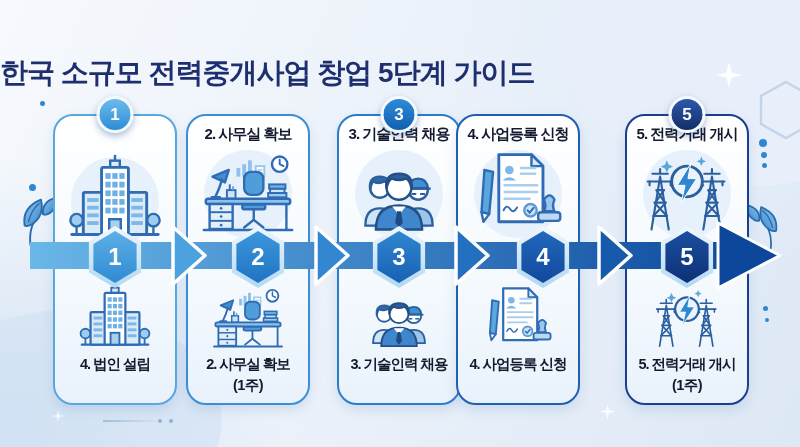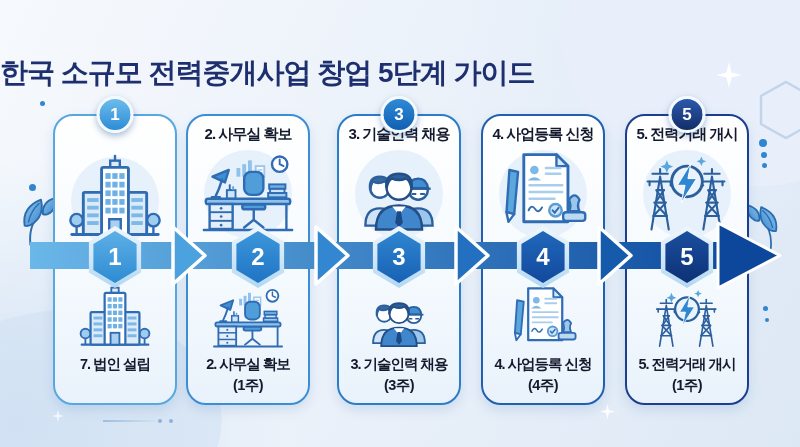--- a/index.html
+++ b/index.html
@@ -19,21 +19,21 @@
   
   .title { position:absolute; top:26px; left:0; width:100%; text-align:left;
     font-size:28px; font-weight:800; color:#1d2f6e; letter-spacing:-1px;margin-top:28px; }
   
   .card { position:absolute; top:114px; width:124px; height:291px; border-radius:20px;
     background:linear-gradient(180deg,#ffffff 0%, #f5fafe 55%, #e9f2fb 100%);
     box-shadow:0 5px 12px rgba(96,138,190,.20); z-index:2; }
   .card.c1 { left:53px;  border:2.5px solid #58a7de; }
   .card.c2 { left:186px; border:2.5px solid #3b8ed5; }
   .card.c3 { left:337px; border:2.5px solid #2b7cc9; }
-  .card.c4 { left:481px; border:2.5px solid #2160b1; }
+  .card.c4 { left:456px; border:2.5px solid #2160b1; }
   .card.c5 { left:625px; border:2.5px solid #1b3f8e; }
   .card-title { position:absolute; top:9px; left:0; width:100%; text-align:center;
     font-size:15px; font-weight:800; color:#141a2e; letter-spacing:-1px; white-space:nowrap; }
   .top-icon { position:absolute; top:29px; left:50%; transform:translateX(-50%);
     width:96px; height:96px; }
   .card.no-title .top-icon { top:36px; }
   .icon-bg { position:absolute; top:5px; left:4px; width:88px; height:88px;
     border-radius:50%; background:#e7f1fb; }
   .top-icon svg { position:relative; width:96px; height:96px; }
   .bottom-icon { position:absolute; top:165px; left:50%; transform:translateX(-50%);
@@ -281,21 +281,21 @@
     <div class="circle-badge cb1">1</div>
     <div class="top-icon">
       <span class="icon-bg"></span>
       <svg>
           <use href="#icon-building"></use>
         </svg>
     </div>
     <div class="bottom-icon"><svg>
           <use href="#icon-building"></use>
         </svg></div>
-    <div class="card-label">7. 법인 설립</div>
+    <div class="card-label">4. 법인 설립</div>
   </div>
 
   <div class="card c2">
     <div class="card-title">2. 사무실 확보</div>
     <div class="top-icon">
       <span class="icon-bg"></span>
       <svg>
           <use href="#icon-desk"></use>
         </svg>
     </div>
@@ -312,36 +312,34 @@
     <div class="top-icon">
       <span class="icon-bg"></span>
       <svg>
           <use href="#icon-team"></use>
         </svg>
     </div>
     <div class="bottom-icon"><svg>
           <use href="#icon-team"></use>
         </svg></div>
     <div class="card-label">3. 기술인력 채용</div>
-    <div class="card-duration">(3주)</div>
   </div>
 
   <div class="card c4">
     <div class="card-title">4. 사업등록 신청</div>
     <div class="top-icon">
       <span class="icon-bg"></span>
       <svg>
           <use href="#icon-doc"></use>
         </svg>
     </div>
     <div class="bottom-icon"><svg>
           <use href="#icon-doc"></use>
         </svg></div>
     <div class="card-label">4. 사업등록 신청</div>
-    <div class="card-duration">(4주)</div>
   </div>
 
   <div class="card c5">
     <div class="circle-badge cb5">5</div>
     <div class="card-title">5. 전력거래 개시</div>
     <div class="top-icon">
       <span class="icon-bg"></span>
       <svg>
           <use href="#icon-power"></use>
         </svg>

